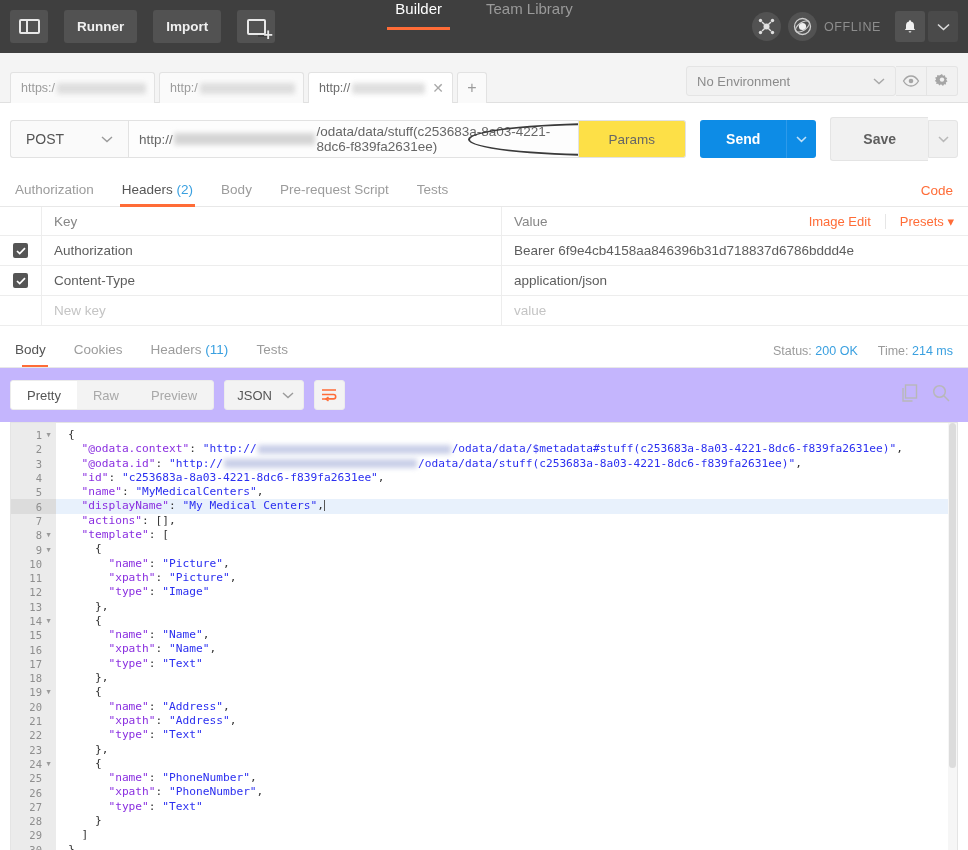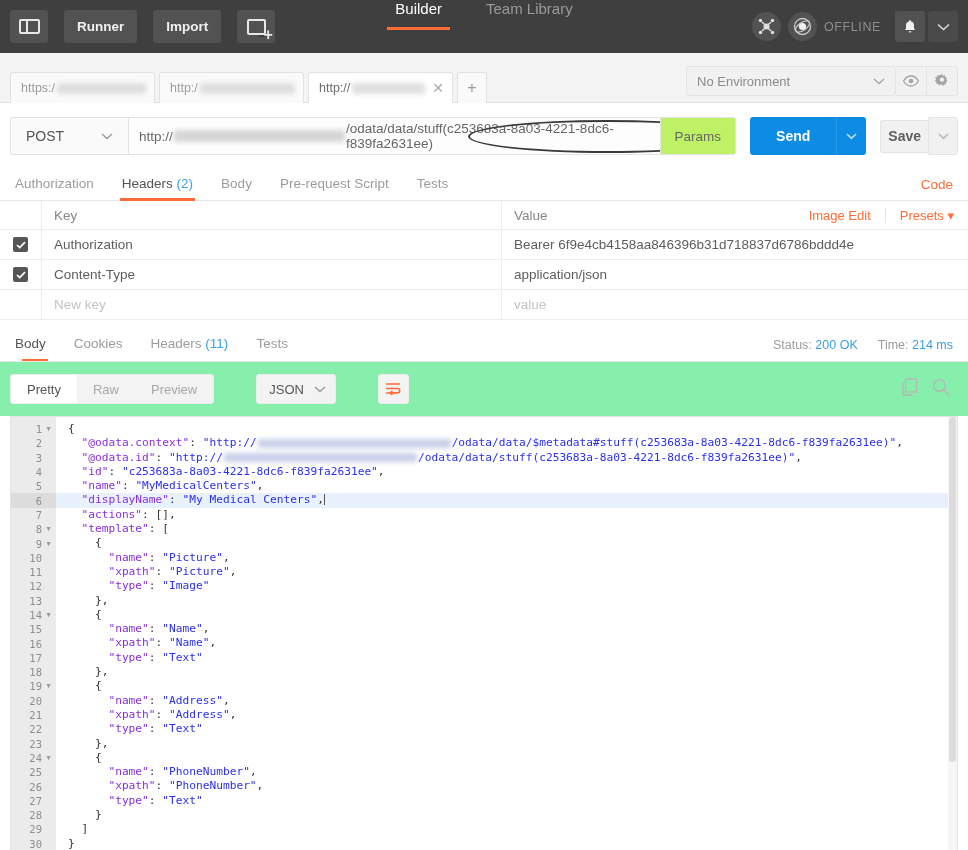--- a/index.html
+++ b/index.html
@@ -259,25 +259,25 @@
   .url-ellipse {
     position: absolute;
     left: 339px; top: 2px;
     width: 278px; height: 33px;
     border: 2.5px solid #3a3a3a;
     border-radius: 50%;
     pointer-events: none;
   }
   .params-btn {
     height: 38px;
-    background: #bef264;
+    background: #fde047;
     border: 1px solid #e2e2e2;
     border-left: none;
     border-radius: 0 3px 3px 0;
-    padding: 0 14px;
+    padding: 0 30px;
     display: flex; align-items: center;
     font-size: 13.5px; color: #666;
     cursor: pointer;
   }
   .send-btn {
     height: 38px;
     background: #0d8ce6;
     color: #fff;
     border: none;
     border-radius: 3px 0 0 3px;
@@ -293,26 +293,26 @@
     background: #0d8ce6;
     border: none;
     border-left: 1px solid #2e9aea;
     border-radius: 0 3px 3px 0;
     color: #c7e5fb;
     display: flex; align-items: center; justify-content: center;
     cursor: pointer;
     font-size: 11px;
   }
   .save-btn {
-    height: 33px;
+    height: 44px;
     background: #f1f1f1;
     border: 1px solid #e4e4e4;
     border-right: none;
     border-radius: 3px 0 0 3px;
-    padding: 0 7px;
+    padding: 0 32px;
     font-size: 14px;
     color: #5e5e5e;
     font-weight: bold;
     font-family: "Liberation Sans", sans-serif;
     cursor: pointer;
     margin-left: 14px;
   }
   .save-chev {
     height: 38px; width: 30px;
     background: #f1f1f1;
@@ -435,22 +435,21 @@
     display: flex;
     gap: 20px;
     padding-right: 5px;
   }
   .resp-status b { color: #3aa0e0; font-weight: normal; }
 
   .resp-toolbar {
     display: flex;
     align-items: center;
     padding: 12px 10px;
-    background: #86efac;
-    gap: 32px;
+    background: #c4b5fd;
   }
   .seg {
     display: flex;
     background: #f3f3f3;
     border: 1px solid #ececec;
     border-radius: 3px;
     height: 30px;
     overflow: hidden;
   }
   .seg-item {

